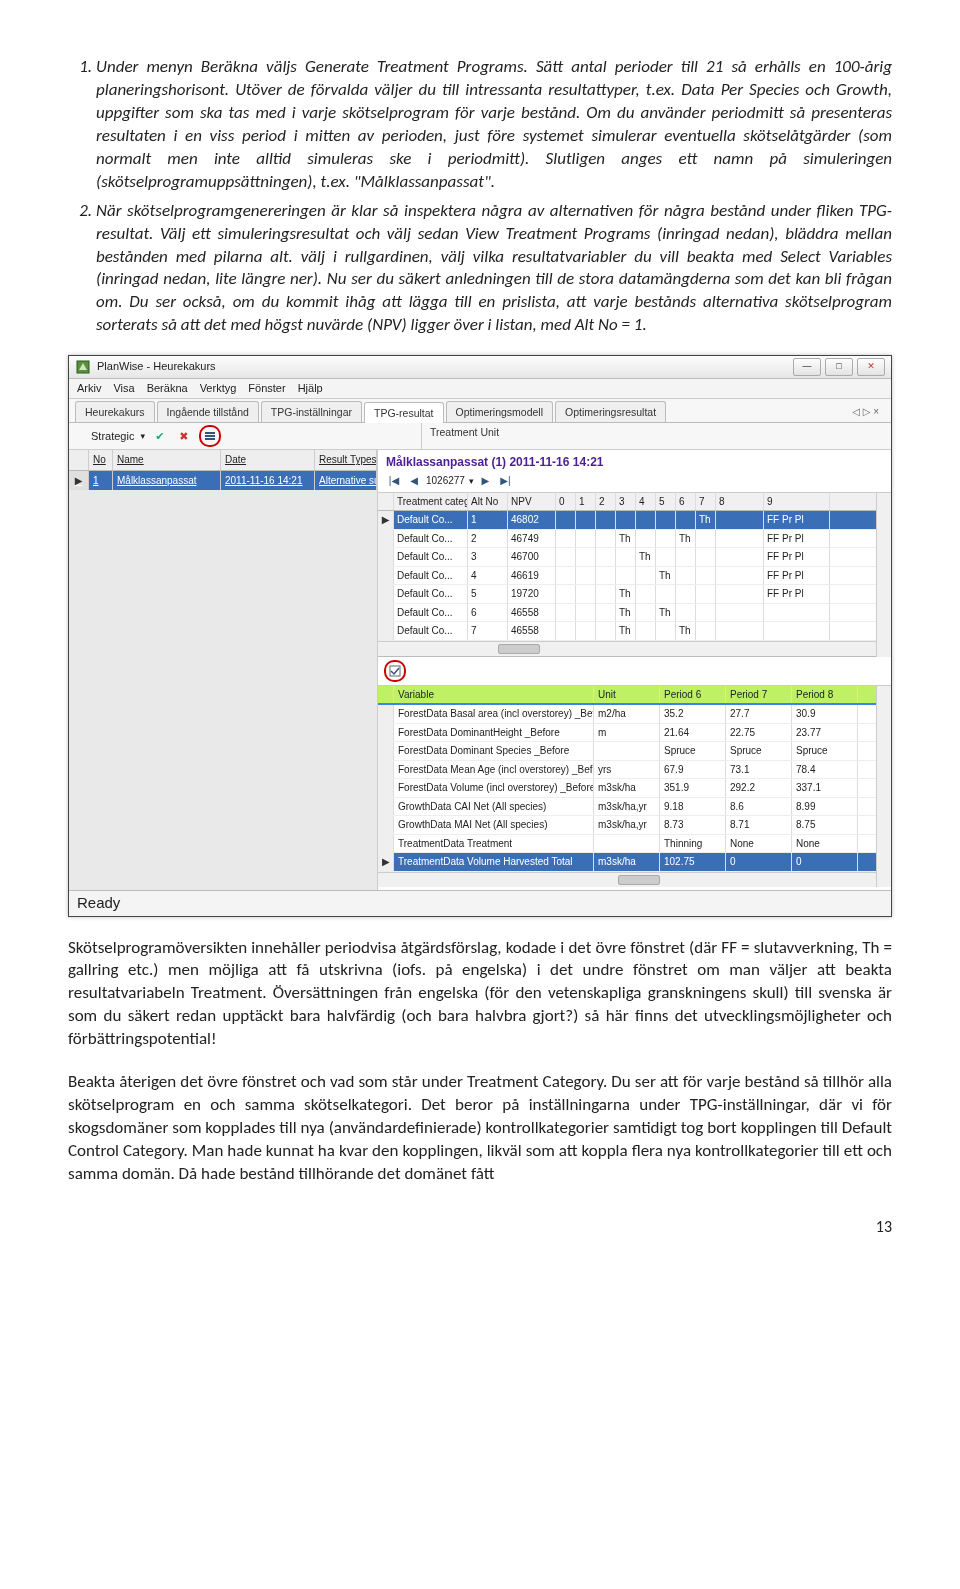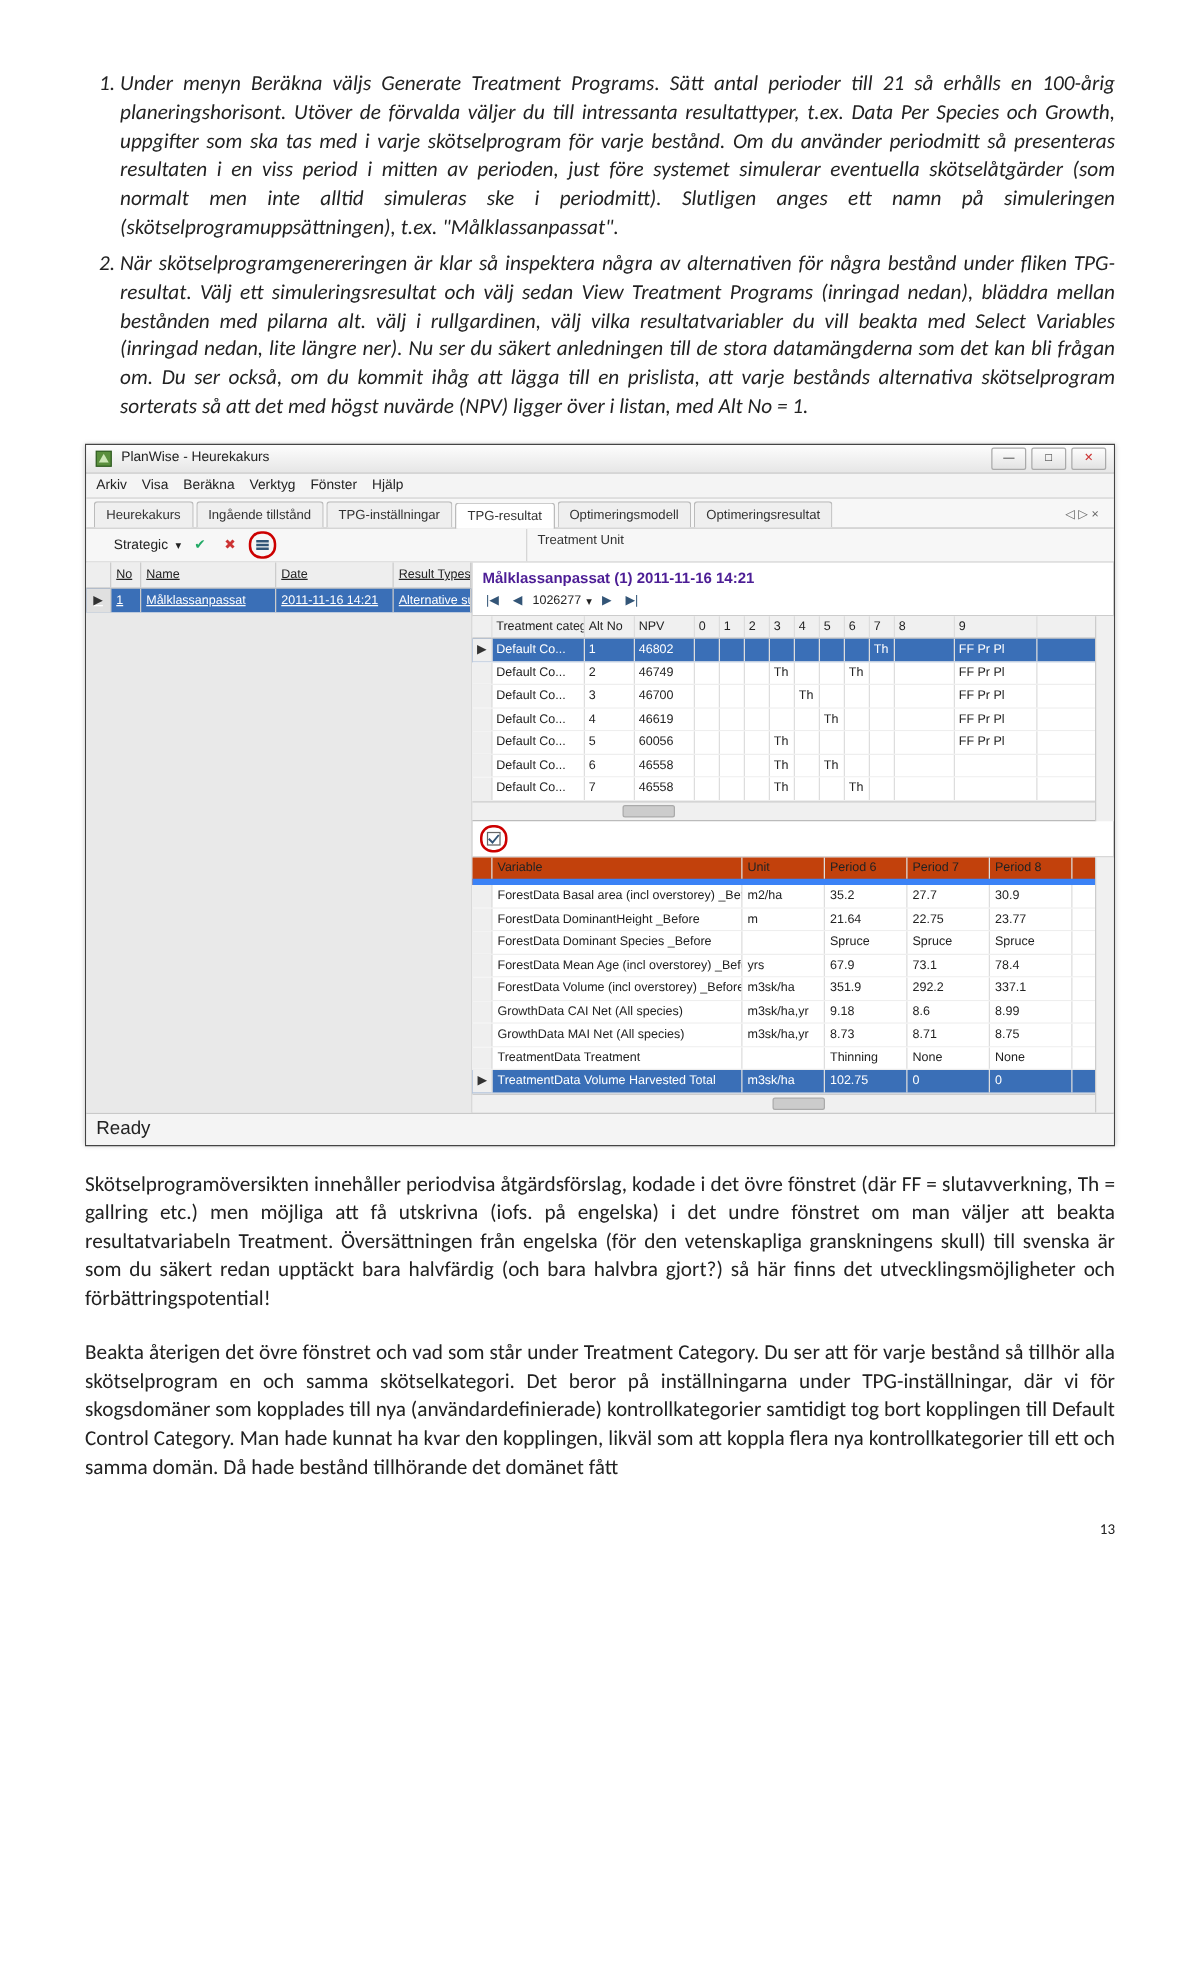--- a/index.html
+++ b/index.html
@@ -26,21 +26,21 @@
     text-align: justify;
     font-style: italic;
   }
   .body-para {
     margin-top: 20px;
     margin-bottom: 12px;
     text-align: justify;
   }
   .pagenum {
     text-align: right;
-    font-size: 12px;
+    font-size: 16px;
     margin-top: 30px;
   }
 
   
   .app-window {
     margin: 18px 0 4px 0;
     width: 822px;
     border: 1px solid #444;
     font-family: "Segoe UI", Tahoma, Arial, sans-serif;
     font-size: 11px;
@@ -250,22 +250,22 @@
     font-size: 11px; color: #357;
   }
 
   
   .botgrid-header, .botgrid-row {
     display: grid;
     grid-template-columns: 16px 200px 66px 66px 66px 66px;
     font-size: 10px;
   }
   .botgrid-header {
-    background: #c2410c;
-    border-bottom: 5px solid #3b82f6;
+    background: #bef264;
+    border-bottom: 2px solid #3b82f6;
   }
   .botgrid-header > div, .botgrid-row > div {
     border-right: 1px solid #ddd;
     padding: 2px 4px;
     white-space: nowrap;
     overflow: hidden;
   }
   .botgrid-row {
     background: #fff;
     border-bottom: 1px solid #eee;
@@ -477,21 +477,21 @@
                   <div>Th</div>
                   <div></div>
                   <div></div>
                   <div></div>
                   <div>FF Pr Pl</div>
                 </div>
                 <div class="topgrid-row">
                   <div></div>
                   <div>Default Co...</div>
                   <div>5</div>
-                  <div>60056</div>
+                  <div>19720</div>
                   <div></div>
                   <div></div>
                   <div></div>
                   <div>Th</div>
                   <div></div>
                   <div></div>
                   <div></div>
                   <div></div>
                   <div></div>
                   <div>FF Pr Pl</div>

